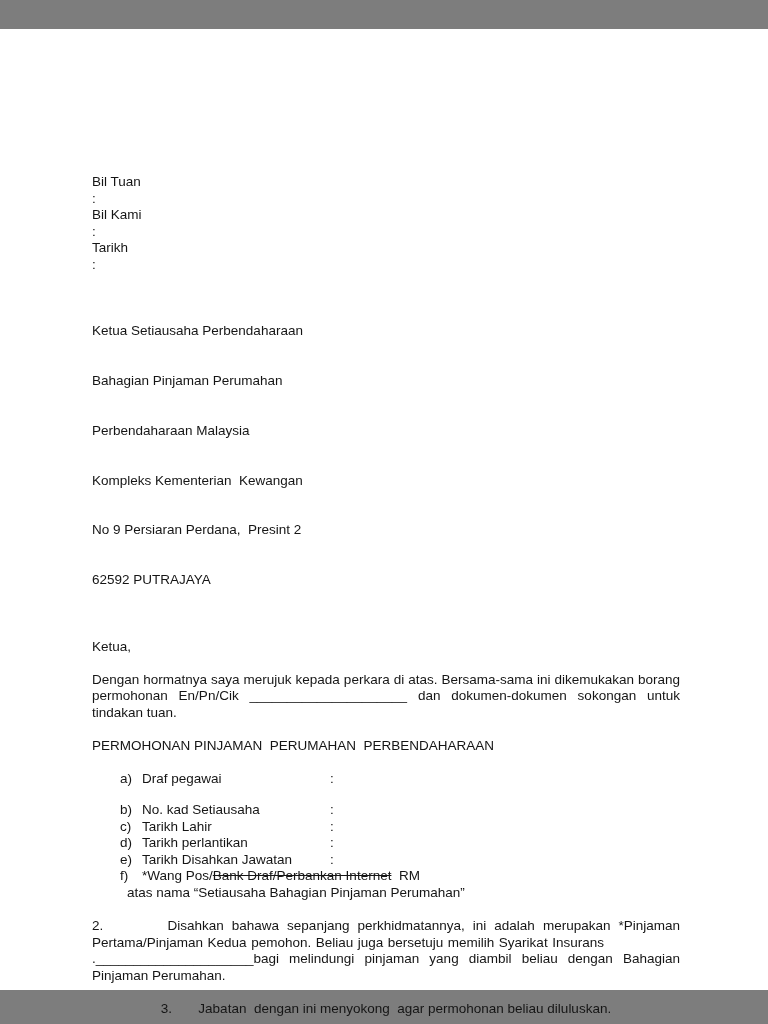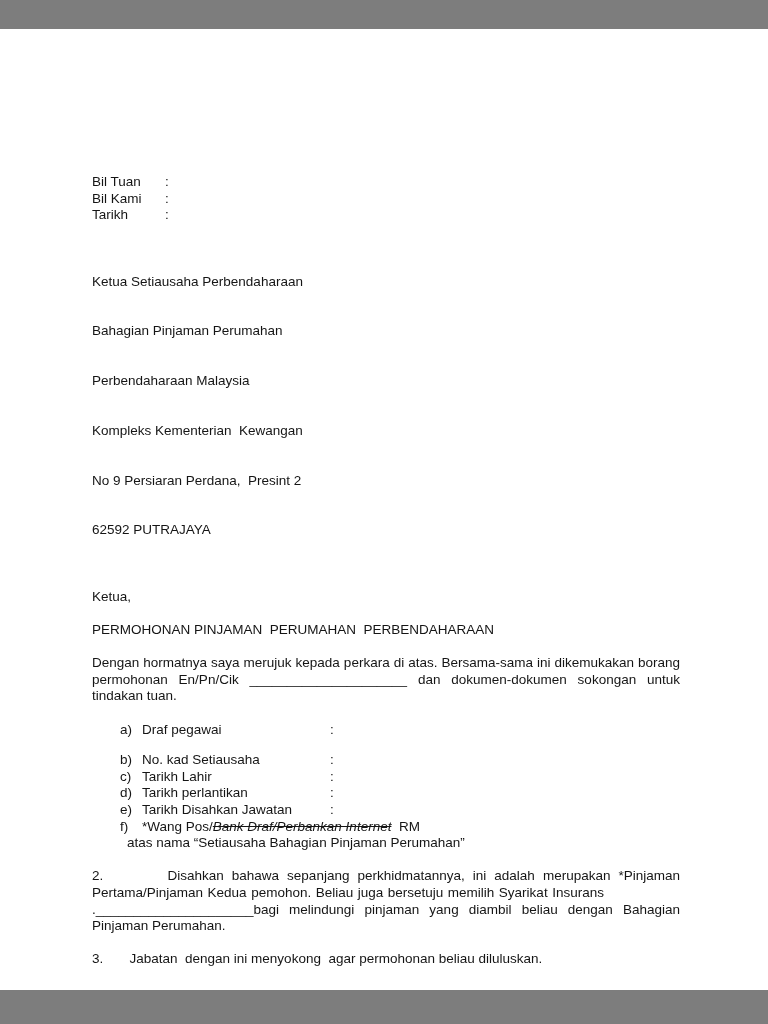--- a/index.html
+++ b/index.html
@@ -16,31 +16,31 @@
   .band { position: absolute; left: 0; width: 768px; background: #7d7d7d; }
   .band-top { top: 0; height: 29px; }
   .band-bottom { bottom: 0; height: 34px; }
   .content {
     position: absolute;
     top: 174px;
     left: 92px;
     width: 588px;
   }
   .gap1 { margin-bottom: 16.6px; }
-  .gap2 { margin-bottom: 43px; }
+  .gap2 { margin-bottom: 43px; text-align: center; }
   .pre { white-space: pre-wrap; }
   .justify { text-align: justify; }
-  .ref-row { display: flex; }
+  .ref-row { display: flex; flex-direction: column; }
   .ref-label { width: 73px; flex-shrink: 0; }
   .item { display: flex; }
   .item-gap-after { margin-bottom: 14px; }
   .item-letter { margin-left: 28px; width: 22px; flex-shrink: 0; }
   .item-label { width: 188px; flex-shrink: 0; }
   .item-cont { margin-left: 35px; }
-  .strike { text-decoration: line-through; font-style: italic; }
+  .strike { text-decoration: line-through; }
 </style>
 </head>
 <body>
 
 <div class="band band-top"></div>
 <div class="band band-bottom"></div>
 
 <div class="content">
 
   <div class="gap1">
@@ -62,23 +62,23 @@
     <div>Ketua Setiausaha Perbendaharaan</div>
     <div>Bahagian Pinjaman Perumahan</div>
     <div>Perbendaharaan Malaysia</div>
     <div>Kompleks Kementerian  Kewangan</div>
     <div>No 9 Persiaran Perdana,  Presint 2</div>
     <div>62592 PUTRAJAYA</div>
   </div>
 
   <div class="gap1">Ketua,</div>
 
+  <div class="gap1 justify">Dengan hormatnya saya merujuk kepada perkara di atas. Bersama-sama ini dikemukakan borang permohonan En/Pn/Cik _____________________ dan dokumen-dokumen sokongan untuk tindakan tuan.</div>
+
   <div class="gap1 pre">PERMOHONAN PINJAMAN  PERUMAHAN  PERBENDAHARAAN</div>
-
-  <div class="gap1 justify">Dengan hormatnya saya merujuk kepada perkara di atas. Bersama-sama ini dikemukakan borang permohonan En/Pn/Cik _____________________ dan dokumen-dokumen sokongan untuk tindakan tuan.</div>
 
   <div class="gap1">
     <div class="item item-gap-after">
       <span class="item-letter">a)</span>
         <span class="item-label">Draf pegawai</span>
         <span>:</span>
     </div>
     <div class="item">
       <span class="item-letter">b)</span>
         <span class="item-label">No. kad Setiausaha</span>

